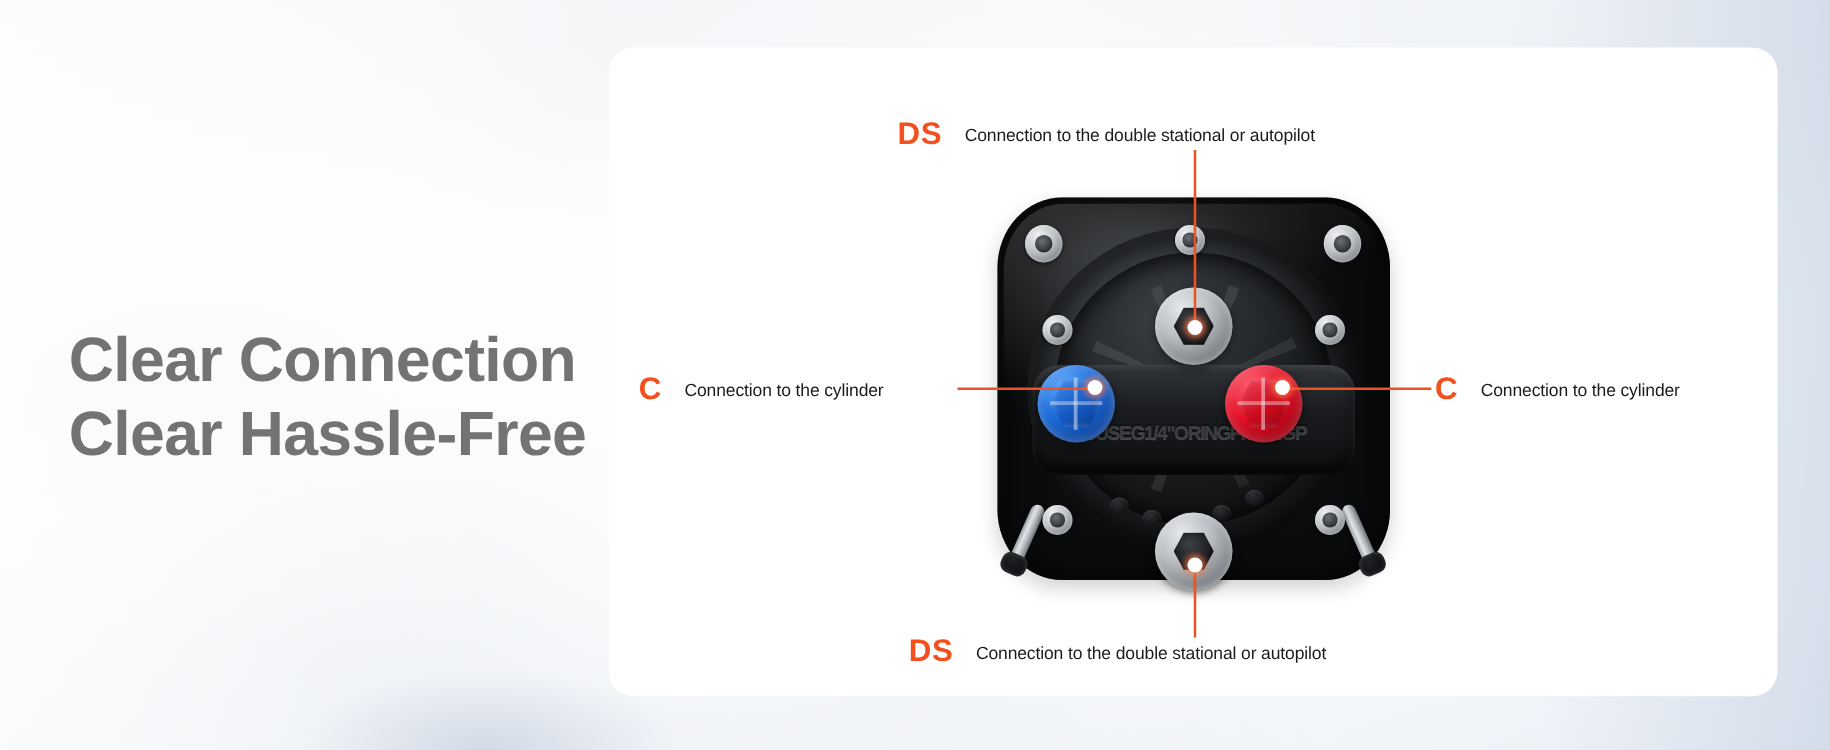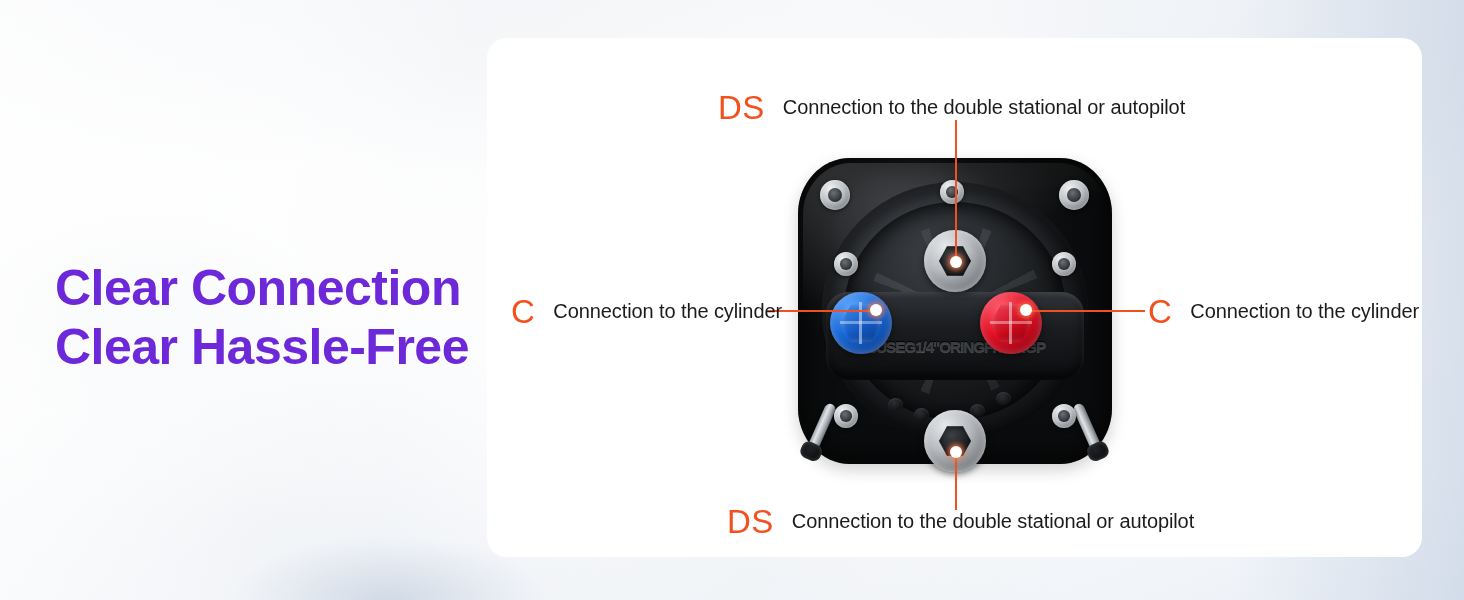--- a/index.html
+++ b/index.html
@@ -40,22 +40,22 @@
   .headline{position:absolute;left:55px;top:225px;width:430px;
     font-size:50px;line-height:59px;font-weight:bold;letter-spacing:-.5px;}
   .headline .ln{display:block;white-space:nowrap;}
 
   
   .card{position:absolute;left:487px;top:38px;width:935px;height:519px;
     background:#fff;border-radius:20px;}
 
   
   .lab{position:absolute;display:flex;align-items:center;white-space:nowrap;}
-  .lab .tag{font-size:33px;line-height:29px;font-weight:400;letter-spacing:.5px;text-align:right;}
-  .lab .txt{font-size:20px;color:#1b1b1b;letter-spacing:-.1px;}
+  .lab .tag{font-size:25px;line-height:29px;font-weight:700;letter-spacing:.5px;text-align:right;}
+  .lab .txt{font-size:14px;color:#1b1b1b;letter-spacing:-.1px;}
 
   #label-ds-top{left:718px;top:93px;}
   #label-ds-top .tag{margin-right:18px;}
   #label-ds-bottom{left:727px;top:507px;}
   #label-ds-bottom .tag{margin-right:18px;}
 
   #label-c-left{left:511px;top:297px;}
   #label-c-left .tag{margin-right:18px;}
   #label-c-right{left:1148px;top:297px;}
   #label-c-right .tag{margin-right:18px;}
@@ -168,21 +168,21 @@
 <div class="stage">
 
   <div class="bg">
     <div class="bg-l1"></div>
     <div class="bg-l2"></div>
     <div class="bg-l3"></div>
     <div class="bg-blue-r"></div>
     <div class="bg-blue-bl"></div>
   </div>
 
-  <h1 class="headline" style="color:#6d28d9">
+  <h1 class="headline" style="color:#737373">
     <span class="ln">Clear Connection</span>
     <span class="ln">Clear Hassle-Free</span>
   </h1>
 
   <div class="card"></div>
 
   <div class="product">
     <div class="housing"></div>
     <div class="ring-outer"></div>
     <div class="ring-inner"></div>

